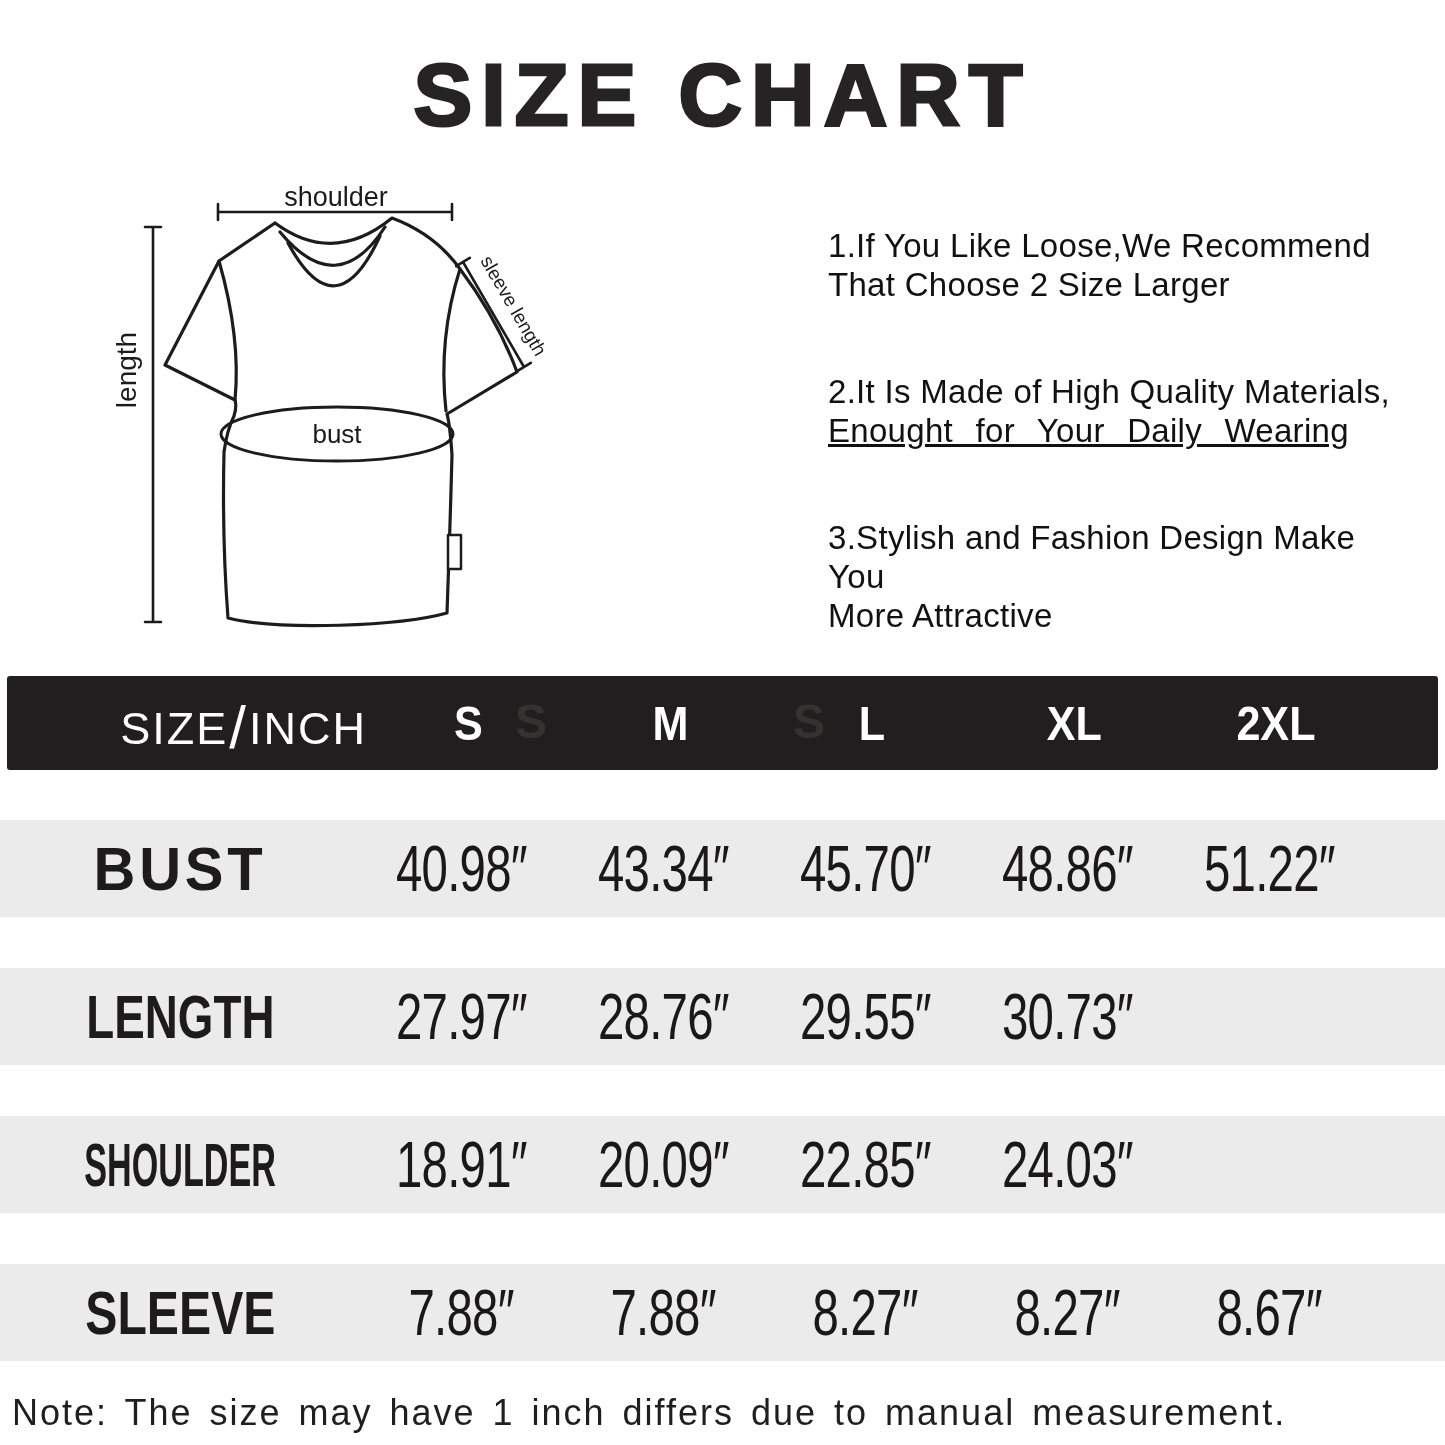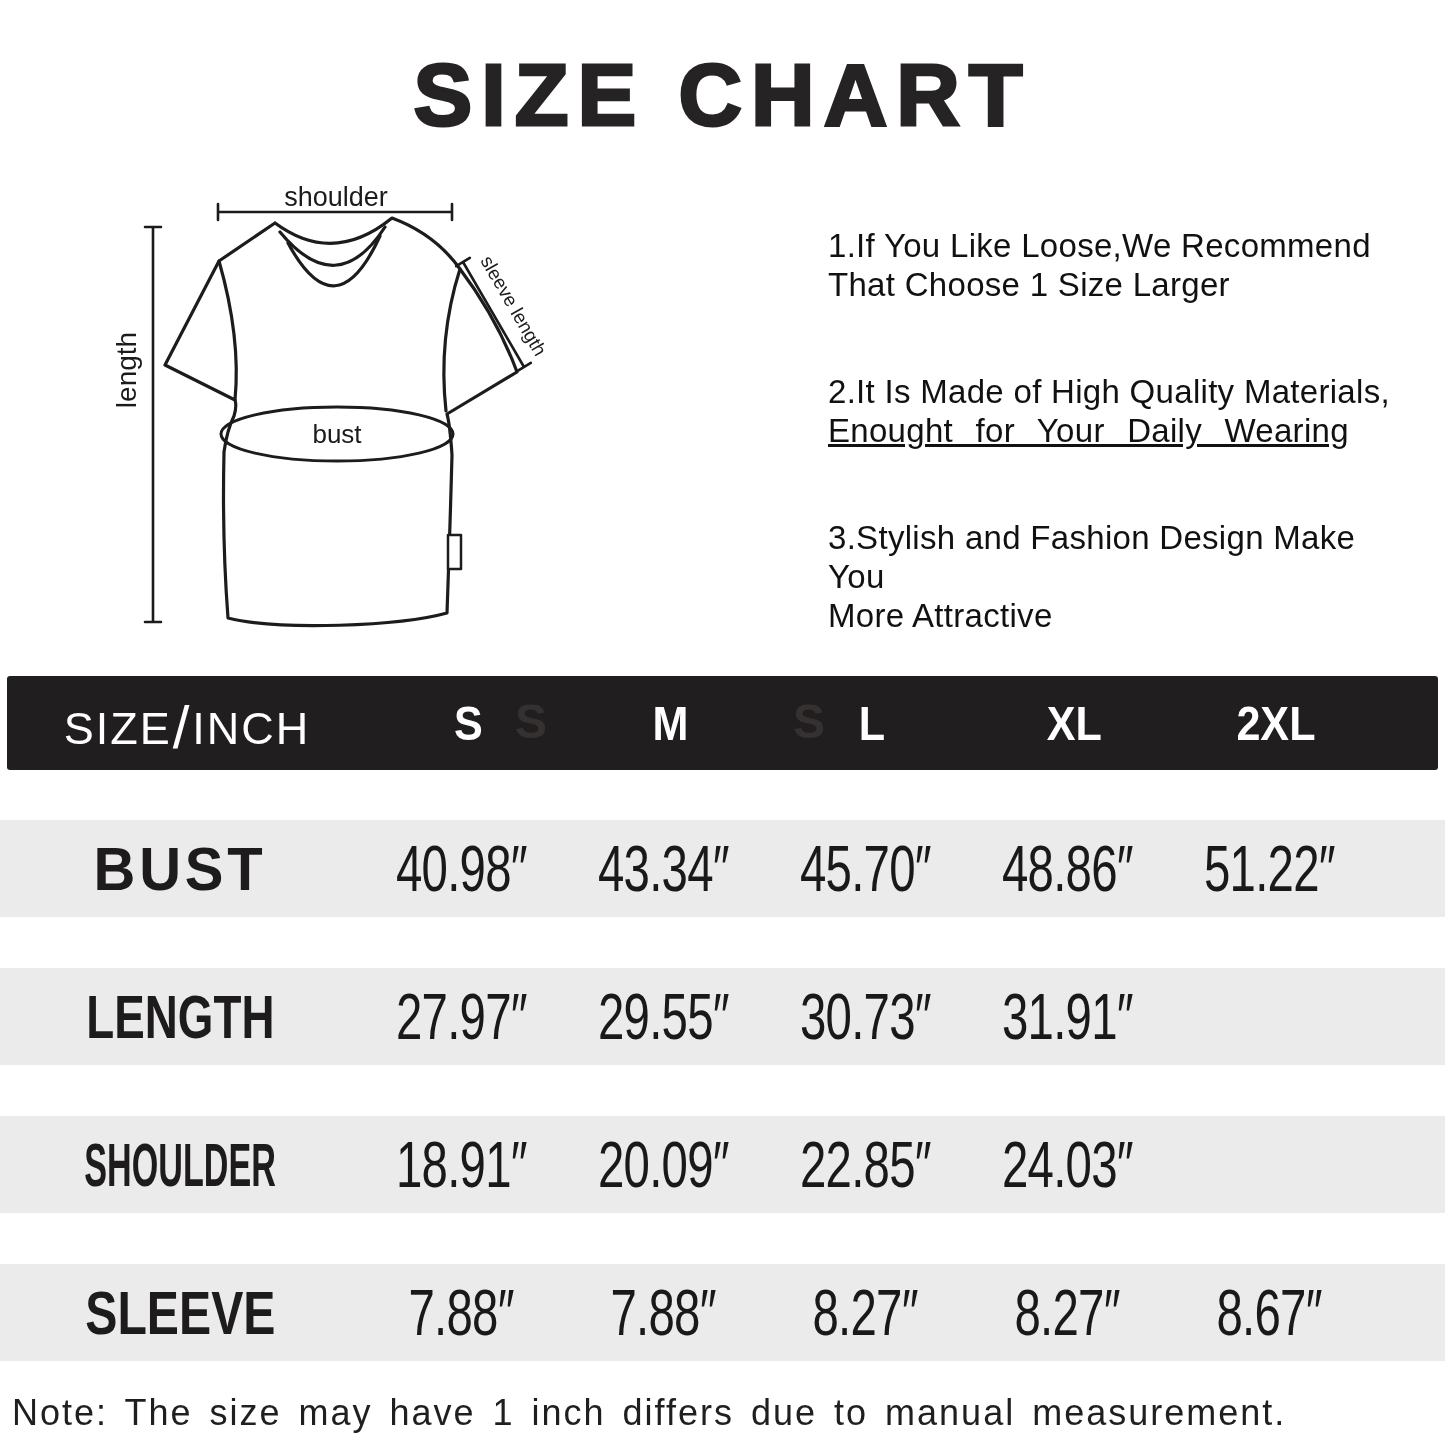--- a/index.html
+++ b/index.html
@@ -20,21 +20,21 @@
   
   .notes{position:absolute;left:780px;top:226px;width:640px;}
   .note{font-size:33px;line-height:39px;color:#111;margin-bottom:68px;letter-spacing:.3px;margin-left:48px;}
   .note .wide{word-spacing:13px;text-decoration:underline;}
 
   
   .thead{position:absolute;top:676px;left:7px;width:1431px;height:94px;
          background:#211e1f;border-radius:3px;display:grid;
          grid-template-columns:360px repeat(5,202px);align-items:center;}
   .hcell{text-align:center;color:#fff;}
-  .hlabel{font-size:45px;letter-spacing:2px;font-weight:400;}
+  .hlabel{font-size:45px;letter-spacing:2px;font-weight:400;text-align:right;}
   .hlabel .slash{font-size:60px;font-weight:400;position:relative;top:4px;padding:0 1px;}
   .hsize span{display:inline-block;font-size:49px;font-weight:700;transform:scaleX(.88);}
   .ghost{position:absolute;top:50%;transform:translate(-50%,-52%);font-size:48px;
          font-weight:700;color:#57514f;opacity:.38;}
 
   .trow{position:absolute;left:0;width:1445px;height:97px;background:#ebebeb;
         display:grid;grid-template-columns:360px repeat(5,202px);align-items:center;}
   .r0{top:820px;} .r1{top:968px;} .r2{top:1116px;} .r3{top:1264px;}
   .cell{text-align:center;}
   .rlabel span{display:inline-block;font-weight:700;font-size:61px;color:#1d1b1c;}
@@ -78,21 +78,21 @@
     <rect x="204" y="246" width="66" height="34" fill="#fff"></rect>
     <text class="dlab" x="236" y="36" text-anchor="middle">shoulder</text>
     <text class="dlab" x="36" y="200" text-anchor="middle" transform="rotate(-90 36 200)" style="font-size:28px">length</text>
     <text class="dlab small" x="408" y="139" text-anchor="middle" transform="rotate(60 408 139)">sleeve length</text>
     <text class="dlab" x="237" y="273" text-anchor="middle" style="font-size:26px">bust</text>
   </svg>
 
   <div class="notes">
     <div class="note">
       <div>1.If You Like Loose,We Recommend</div>
-      <div>That Choose 1 Size Larger</div>
+      <div>That Choose 2 Size Larger</div>
     </div>
     <div class="note">
       <div>2.It Is Made of High Quality Materials,</div>
       <div class="wide">Enought for Your Daily Wearing</div>
     </div>
     <div class="note">
       <div>3.Stylish and Fashion Design Make You</div>
       <div>More Attractive</div>
     </div>
   </div>
@@ -115,23 +115,23 @@
     <div class="cell val"><span>40.98″</span></div>
     <div class="cell val"><span>43.34″</span></div>
     <div class="cell val"><span>45.70″</span></div>
     <div class="cell val"><span>48.86″</span></div>
     <div class="cell val"><span>51.22″</span></div>
   </div>
 
   <div class="trow r1">
     <div class="cell rlabel"><span>LENGTH</span></div>
     <div class="cell val"><span>27.97″</span></div>
+    <div class="cell val"><span>28.76″</span></div>
     <div class="cell val"><span>29.55″</span></div>
     <div class="cell val"><span>30.73″</span></div>
-    <div class="cell val"><span>31.91″</span></div>
   </div>
 
   <div class="trow r2">
     <div class="cell rlabel"><span>SHOULDER</span></div>
     <div class="cell val"><span>18.91″</span></div>
     <div class="cell val"><span>20.09″</span></div>
     <div class="cell val"><span>22.85″</span></div>
     <div class="cell val"><span>24.03″</span></div>
   </div>
 

